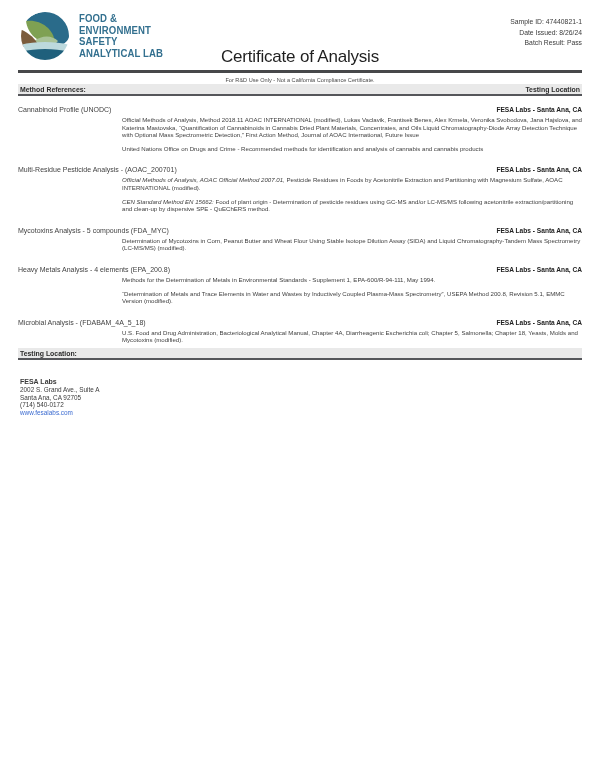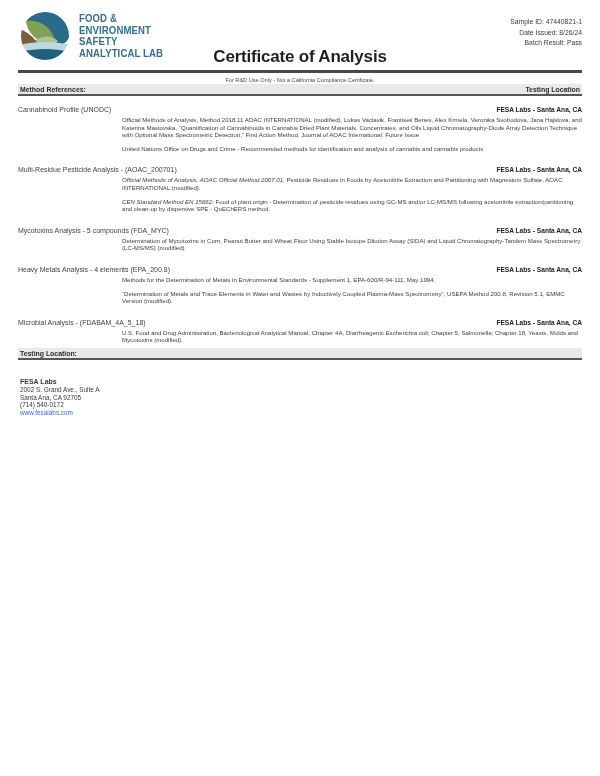--- a/index.html
+++ b/index.html
@@ -16,21 +16,21 @@
     font-weight:bold; font-size:10px; line-height:11.5px;
     color:#33708f; letter-spacing:0.1px;
     transform:scaleX(0.96); transform-origin:left top;
   }
   .header-meta {
     position:absolute; right:18px; top:17px; text-align:right;
     font-size:6.8px; line-height:10.5px; color:#3a3a3a;
   }
   .title {
     position:absolute; left:0; right:0; top:47px; text-align:center;
-    font-size:17px; font-weight:bold; color:#1f1f1f; letter-spacing:-0.2px;
+    font-size:17px; font-weight:normal; color:#1f1f1f; letter-spacing:-0.2px;
   }
   .rule { position:absolute; left:18px; right:18px; top:70px; height:3px; background:#47484a; }
   .subtitle {
     position:absolute; left:0; right:0; top:77px; text-align:center;
     font-size:5.6px; color:#4a4a4a;
   }
   .graybar {
     position:absolute; left:18px; right:18px; height:12px;
     background:#e9e9e9; border-bottom:2px solid #55565a;
     display:flex; justify-content:space-between; align-items:center;

